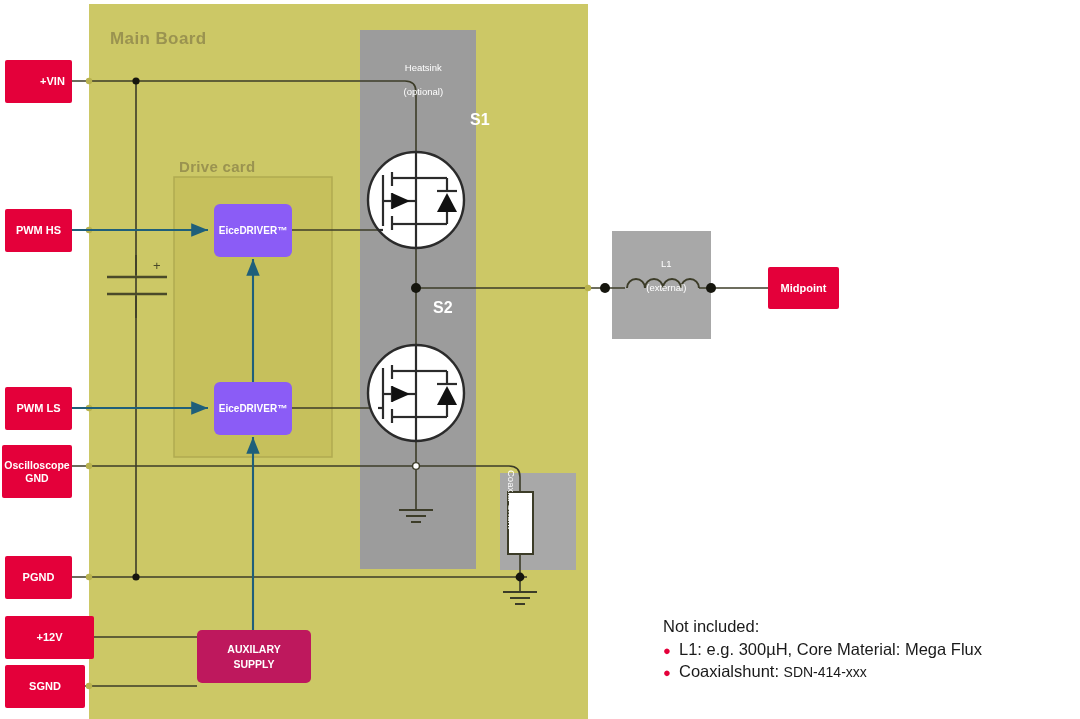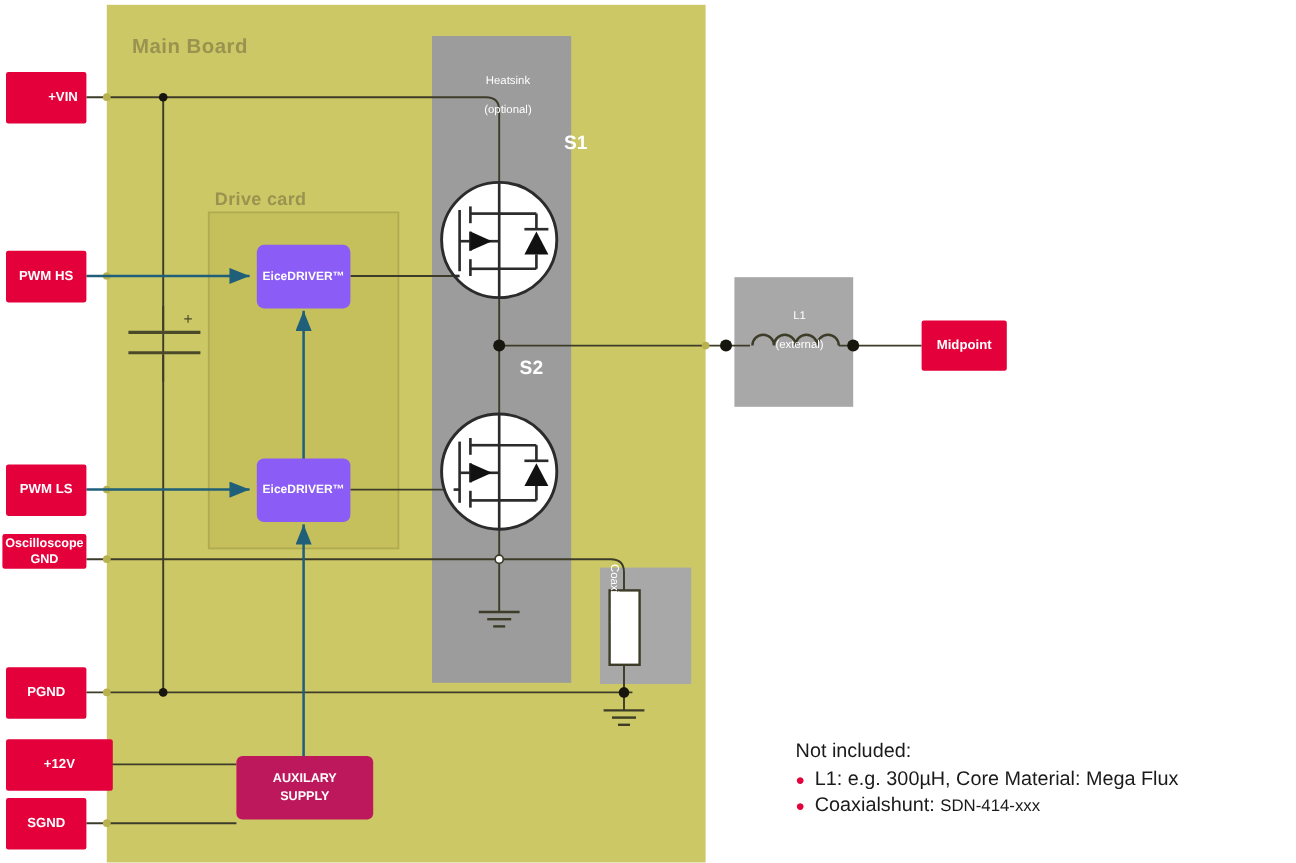--- a/index.html
+++ b/index.html
@@ -335,28 +335,28 @@
   <div class="sw-label" id="s2-label">S2</div>
 
   <div id="cap-plus">+</div>
 
   <div class="term-box" style="left:5px;  top:60px;  width:67px; height:43px;padding-left:28px;">+VIN</div>
 
   <div class="term-box" style="left:5px;  top:209px; width:67px; height:43px;">PWM HS</div>
 
   <div class="term-box" style="left:5px;  top:387px; width:67px; height:43px;">PWM LS</div>
 
-  <div class="term-box" style="left:2px;  top:445px; width:70px; height:29px; white-space:pre-line; font-size:10.5px;">Oscilloscope
+  <div class="term-box" style="left:2px;  top:445px; width:70px; height:53px; white-space:pre-line; font-size:10.5px;">Oscilloscope
 GND</div>
 
   <div class="term-box" style="left:5px;  top:556px; width:67px; height:43px;">PGND</div>
 
   <div class="term-box" style="left:5px;  top:616px; width:89px; height:43px;">+12V</div>
 
-  <div class="term-box" style="left:5px;  top:665px; width:67px; height:43px;">SGND</div>
+  <div class="term-box" style="left:5px;  top:665px; width:80px; height:43px;">SGND</div>
 
   <div class="term-box" style="left:768px; top:267px; width:71px; height:42px;">Midpoint</div>
 
   <div class="drv-box" style="left:214px; top:204px; width:78px; height:53px;">EiceDRIVER™</div>
 
   <div class="drv-box" style="left:214px; top:382px; width:78px; height:53px;">EiceDRIVER™</div>
 
   <div class="aux-box" style="left:197px; top:630px; width:114px; height:53px;">
     <div>
       <span>AUXILARY</span><br>

